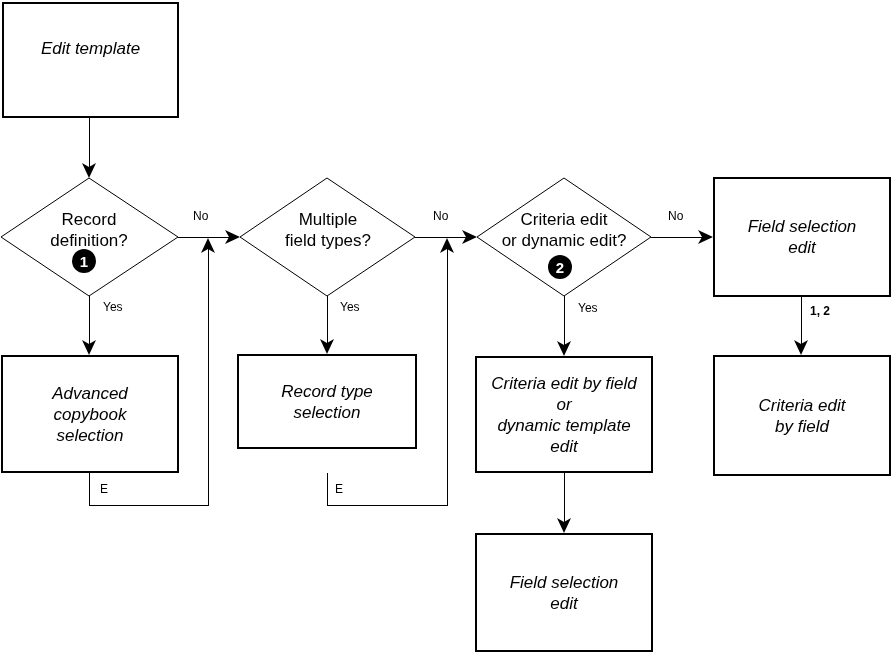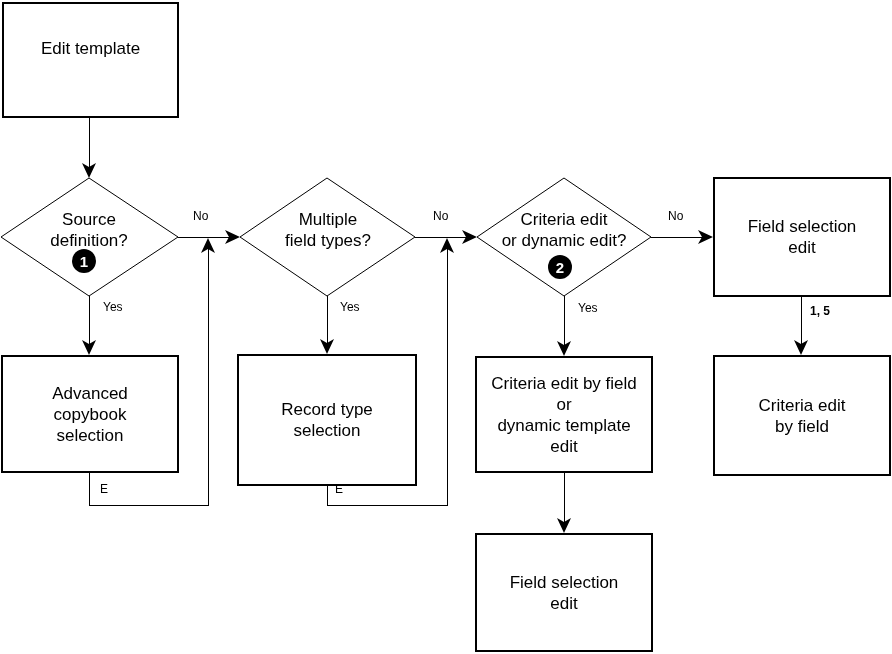--- a/index.html
+++ b/index.html
@@ -22,21 +22,21 @@
     box-sizing: border-box;
     border: 2px solid #000000;
     background: #ffffff;
     display: flex;
     align-items: center;
     justify-content: center;
     text-align: center;
     font-size: 17px;
     line-height: 21px;
   }
-  .box .lbl { white-space: pre-line; }
+  .box .lbl { white-space: pre-line; font-style: italic; }
   .box.top-align { align-items: flex-start; padding-top: 34px; }
   .dlabel {
     position: absolute;
     transform: translateX(-50%);
     text-align: center;
     font-size: 17px;
     line-height: 21px;
     white-space: pre-line;
   }
   .badge {
@@ -129,21 +129,21 @@
     <span class="lbl">Field selection
 edit</span>
   </div>
 
   <div class="box" style="left:1px; top:355px; width:178px; height:118px;align-items:center;">
     <span class="lbl">Advanced
 copybook
 selection</span>
   </div>
 
-  <div class="box" style="left:237px; top:354px; width:180px; height:132px;">
+  <div class="box" style="left:237px; top:354px; width:180px; height:95px;">
     <span class="lbl">Record type
 selection</span>
   </div>
 
   <div class="box" style="left:475px; top:356px; width:178px; height:117px;">
     <span class="lbl">Criteria edit by field
 or
 dynamic template
 edit</span>
   </div>
@@ -151,33 +151,33 @@
   <div class="box" style="left:713px; top:355px; width:178px; height:121px;">
     <span class="lbl">Criteria edit
 by field</span>
   </div>
 
   <div class="box" style="left:475px; top:533px; width:178px; height:119px;">
     <span class="lbl">Field selection
 edit</span>
   </div>
 
-  <div class="dlabel" style="left:89px; top:209px; width:170px;">Source
+  <div class="dlabel" style="left:89px; top:209px; width:170px;">Record
 definition?</div>
   <div class="dlabel" style="left:328px; top:209px; width:170px;">Multiple
 field types?</div>
   <div class="dlabel" style="left:564px; top:209px; width:170px;">Criteria edit
 or dynamic edit?</div>
 
   <div class="badge" style="left:72px; top:249px;">1</div>
   <div class="badge" style="left:548px; top:255px;">2</div>
 
   <span class="elabel" style="left:193px; top:206px;">No</span>
   <span class="elabel" style="left:433px; top:206px;">No</span>
   <span class="elabel" style="left:668px; top:206px;">No</span>
   <span class="elabel" style="left:103px; top:297px;">Yes</span>
   <span class="elabel" style="left:340px; top:297px;">Yes</span>
   <span class="elabel" style="left:578px; top:298px;">Yes</span>
   <span class="elabel" style="left:100px; top:479px;">E</span>
   <span class="elabel" style="left:335px; top:479px;">E</span>
-  <span class="elabel bold" style="left:810px; top:301px;">1, 5</span>
+  <span class="elabel bold" style="left:810px; top:301px;">1, 2</span>
 
 </div>
 
 </body></html>

